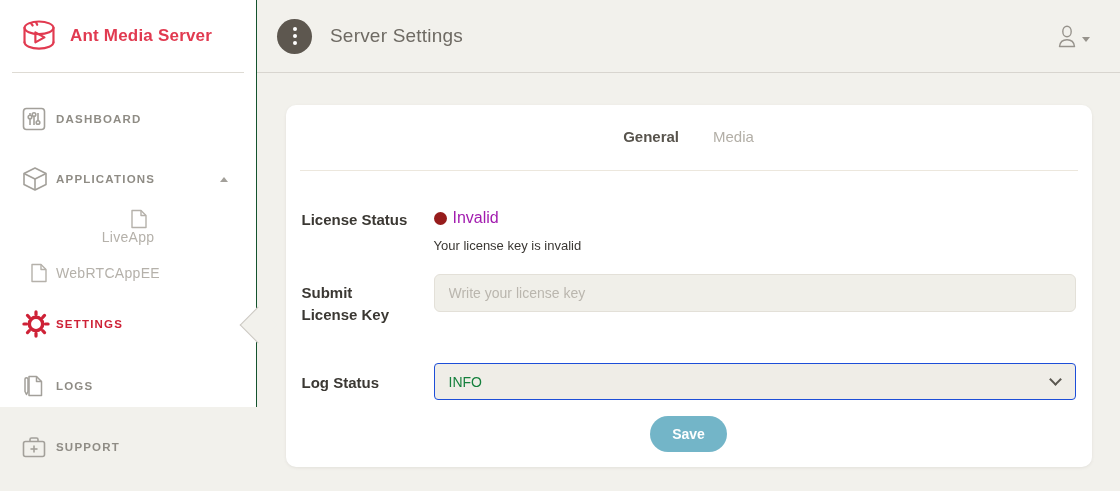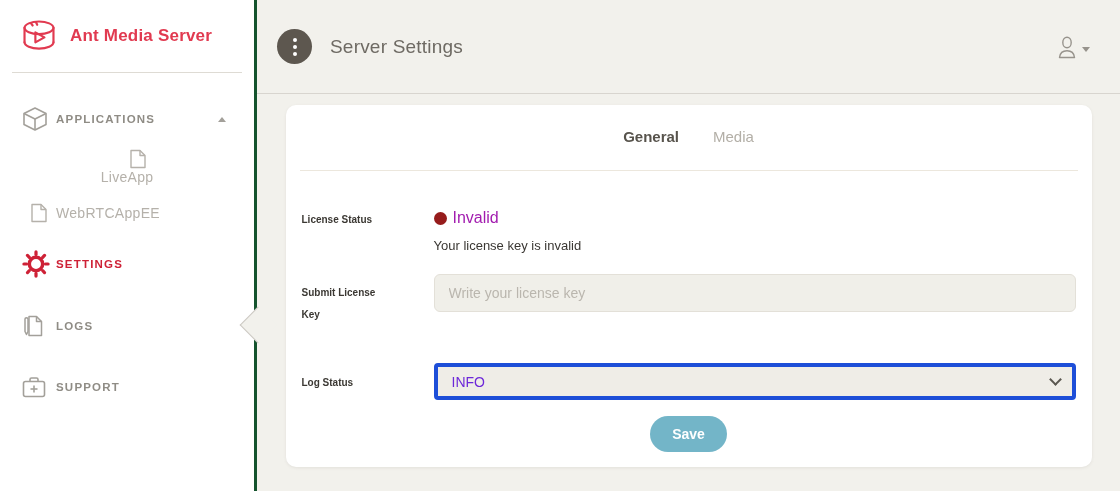--- a/index.html
+++ b/index.html
@@ -7,22 +7,22 @@
   body {
     position:relative;
     font-family:"Liberation Sans","DejaVu Sans",sans-serif;
     background:var(--page-bg,#f2f1ec);
     overflow:hidden;
     color:#55524b;
   }
 
   
   .sidebar {
-    position:absolute; left:0; top:0; width:257px; height:491px;
-    background:#ffffff; border-right:3px solid #14532d; z-index:1;
+    position:absolute; left:0; top:0; width:257px; height:407px;
+    background:#ffffff; border-right:1px solid #14532d; z-index:1;
   }
   .logo-row {
     height:73px; margin:0 12px; display:flex; align-items:center;
     border-bottom:1px solid #dedbd4; padding-left:6px; cursor:pointer;
   }
   .logo-icon { color:var(--brand-red,#e13a50); display:flex; }
   .brand-text {
     color:var(--brand-red,#e13a50); font-size:17px; font-weight:700;
     margin-left:10px; letter-spacing:0.2px;
   }
@@ -46,21 +46,21 @@
   
   .notch {
     position:absolute; left:245px; top:312px; width:26px; height:26px;
     background:var(--page-bg,#f2f1ec);
     border-left:1px solid #ccc9c3; border-bottom:1px solid #ccc9c3;
     transform:rotate(45deg); z-index:3;
   }
 
   
   .topbar {
-    position:absolute; left:257px; top:0; right:0; height:94px;
+    position:absolute; left:257px; top:0; right:0; height:73px;
     background:var(--page-bg,#f2f1ec); border-bottom:1px solid #d8d5cf;
     display:flex; align-items:center; padding-left:20px;
   }
   .kebab-btn {
     width:35px; height:35px; border-radius:50%; background:#5d574f; border:none;
     display:flex; flex-direction:column; align-items:center; justify-content:center;
     gap:3px; cursor:pointer;
   }
   .kebab-btn span { width:4px; height:4px; border-radius:50%; background:#fff; }
   .page-title { font-size:19px; color:#6e6a63; margin-left:18px; font-weight:400; letter-spacing:0.2px; }
@@ -78,21 +78,21 @@
     border-radius:10px; box-shadow:0 1px 3px rgba(120,115,105,0.12);
   }
   .tabs { display:flex; justify-content:center; gap:34px; padding-top:22px; }
   .tab { font-size:15px; color:#b3afa7; cursor:pointer; line-height:19px; }
   .tab.active { color:#57534c; font-weight:700; }
   .card-divider { margin:24px 14px 0; border-top:1px solid #ece7dd; }
 
   .form { padding:38px 16px 0; }
   .form-row { display:flex; align-items:flex-start; }
   .row-label {
-    width:132px; flex:0 0 132px; font-size:10px; font-weight:700; color:#3b3833;
+    width:132px; flex:0 0 132px; font-size:15px; font-weight:700; color:#3b3833;
     line-height:22px;
   }
   .row-label .narrow { display:inline-block; width:88px; }
   .row-control { flex:1; }
 
   .status-line { display:flex; align-items:center; }
   .status-dot {
     width:13px; height:13px; border-radius:50%;
     background:var(--invalid-dot,#961c1c); margin-right:6px;
   }
@@ -105,22 +105,22 @@
     width:100%; height:38px; background:#f0efe9; border:1px solid #e3e0d8;
     border-radius:6px; padding:0 14px; font-size:14px; color:#55524b;
     font-family:"Liberation Sans","DejaVu Sans",sans-serif; outline:none;
   }
   .license-input::placeholder { color:#bab6ae; }
 
   .row-log { margin-top:37px; }
   .row-log .row-label { padding-top:9px; }
   .select-wrap { position:relative; }
   .log-select {
-    width:100%; height:37px; background:#efede7; border:4px solid #1d4ed8;
-    border-radius:4px; padding:0 14px; font-size:14px; color:#6d28d9;
+    width:100%; height:37px; background:#efede7; border:1px solid #1d4ed8;
+    border-radius:4px; padding:0 14px; font-size:14px; color:#15803d;
     appearance:none; -webkit-appearance:none; -moz-appearance:none;
     font-family:"Liberation Sans","DejaVu Sans",sans-serif; cursor:pointer; outline:none;
   }
   .select-chevron {
     position:absolute; right:16px; top:12px; width:9px; height:9px;
     border-right:2px solid #5a5750; border-bottom:2px solid #5a5750;
     transform:rotate(45deg); pointer-events:none;
   }
 
   .save-row { display:flex; justify-content:center; margin-top:16px; }
@@ -143,20 +143,34 @@
         <path d="M7 28 A16 7 0 0 0 39 28"></path>
         <path d="M19 17 L29 22.5 L19 28 Z"></path>
         <path d="M14 6.8 L16 9.4"></path>
         <path d="M19.5 5.6 L21 8.6"></path>
       </svg>
     </span>
     <span class="brand-text">Ant Media Server</span>
   </div>
 
   <nav class="nav">
+    <div class="nav-item h60">
+      <span class="nav-icon">
+        <svg width="24" height="24" viewBox="0 0 24 24" fill="none" stroke="currentColor" stroke-width="1.6">
+          <rect x="1.5" y="1.5" width="21" height="21" rx="3"></rect>
+          <line x1="8" y1="6" x2="8" y2="18"></line>
+          <line x1="12" y1="6" x2="12" y2="18"></line>
+          <line x1="16" y1="6" x2="16" y2="18"></line>
+          <circle cx="8" cy="10" r="1.8" fill="#fff"></circle>
+          <circle cx="12" cy="7.5" r="1.8" fill="#fff"></circle>
+          <circle cx="16" cy="15.5" r="1.8" fill="#fff"></circle>
+        </svg>
+      </span>
+      <span class="nav-label">DASHBOARD</span>
+    </div>
 
     <div class="nav-item h60">
       <span class="nav-icon">
         <svg width="26" height="26" viewBox="0 0 26 26" fill="none" stroke="currentColor" stroke-width="1.6" stroke-linejoin="round">
           <path d="M13 2 L24 7.5 V18.5 L13 24 L2 18.5 V7.5 Z"></path>
           <path d="M2 7.5 L13 13 L24 7.5"></path>
           <line x1="13" y1="13" x2="13" y2="24"></line>
         </svg>
       </span>
       <span class="nav-label">APPLICATIONS</span>

